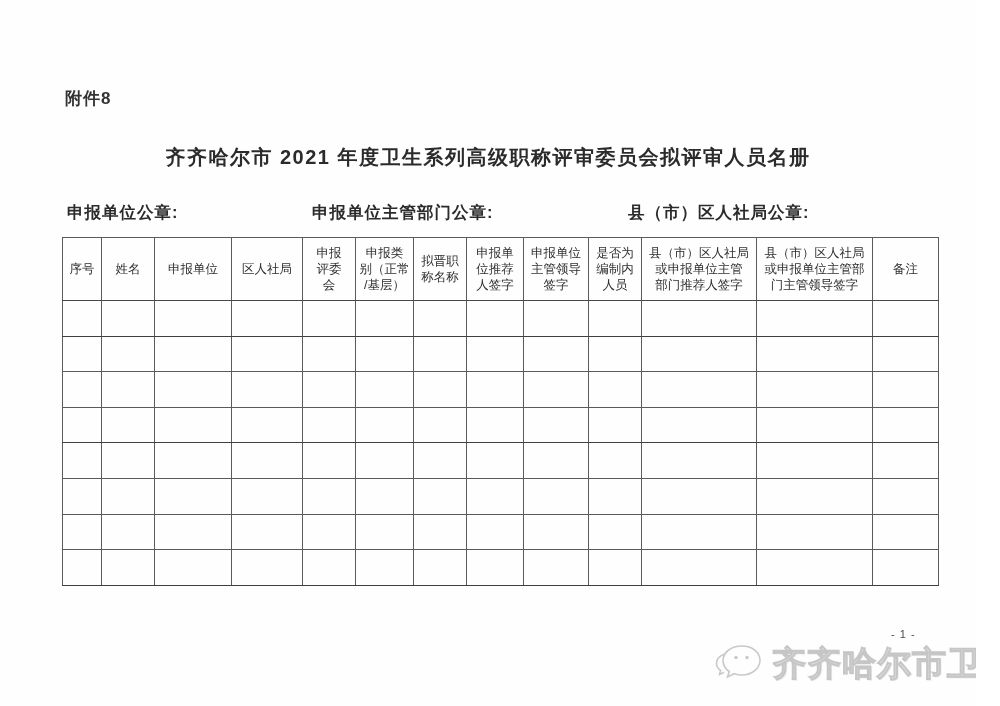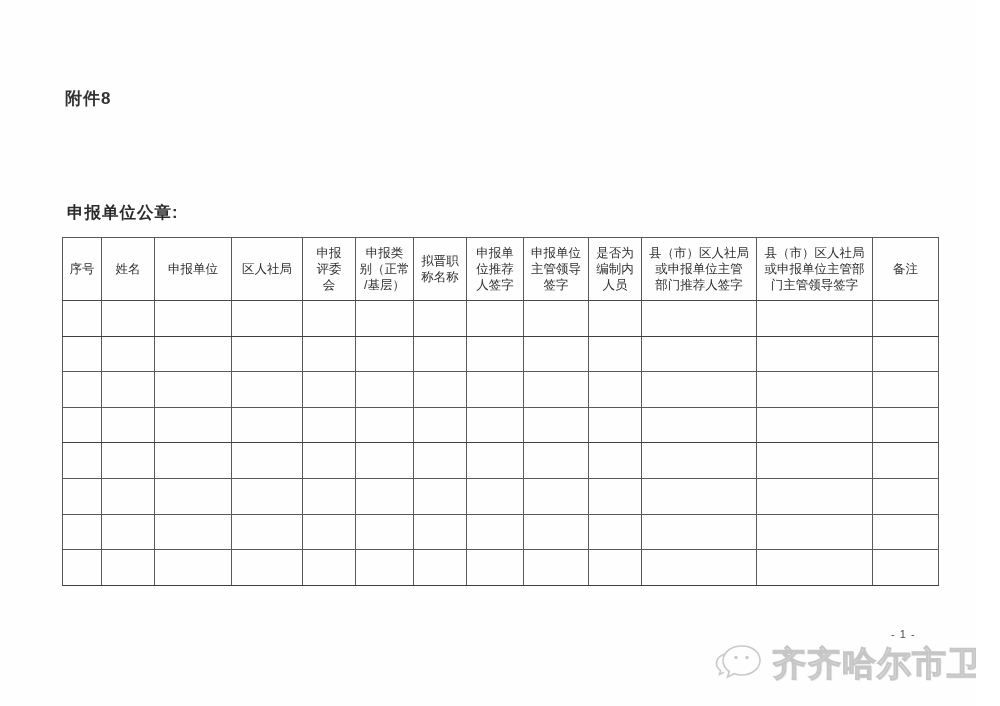--- a/index.html
+++ b/index.html
@@ -119,23 +119,26 @@
     display: block;
   }
 </style>
 </head>
 <body>
 
 <div class="page">
 
   <div class="attachment-label">附件8</div>
 
+  <div class="doc-title">齐齐哈尔市 2021 年度卫生系列高级职称评审委员会拟评审人员名册</div>
 
   <div class="stamps-row">
     <span class="stamp-label stamp-unit">申报单位公章:</span>
+    <span class="stamp-label stamp-dept">申报单位主管部门公章:</span>
+    <span class="stamp-label stamp-bureau">县（市）区人社局公章:</span>
   </div>
 
   <table class="roster">
     <colgroup>
       <col style="width:39px">
         <col style="width:53px">
         <col style="width:77px">
       <col style="width:71px">
         <col style="width:53px">
         <col style="width:58px">

